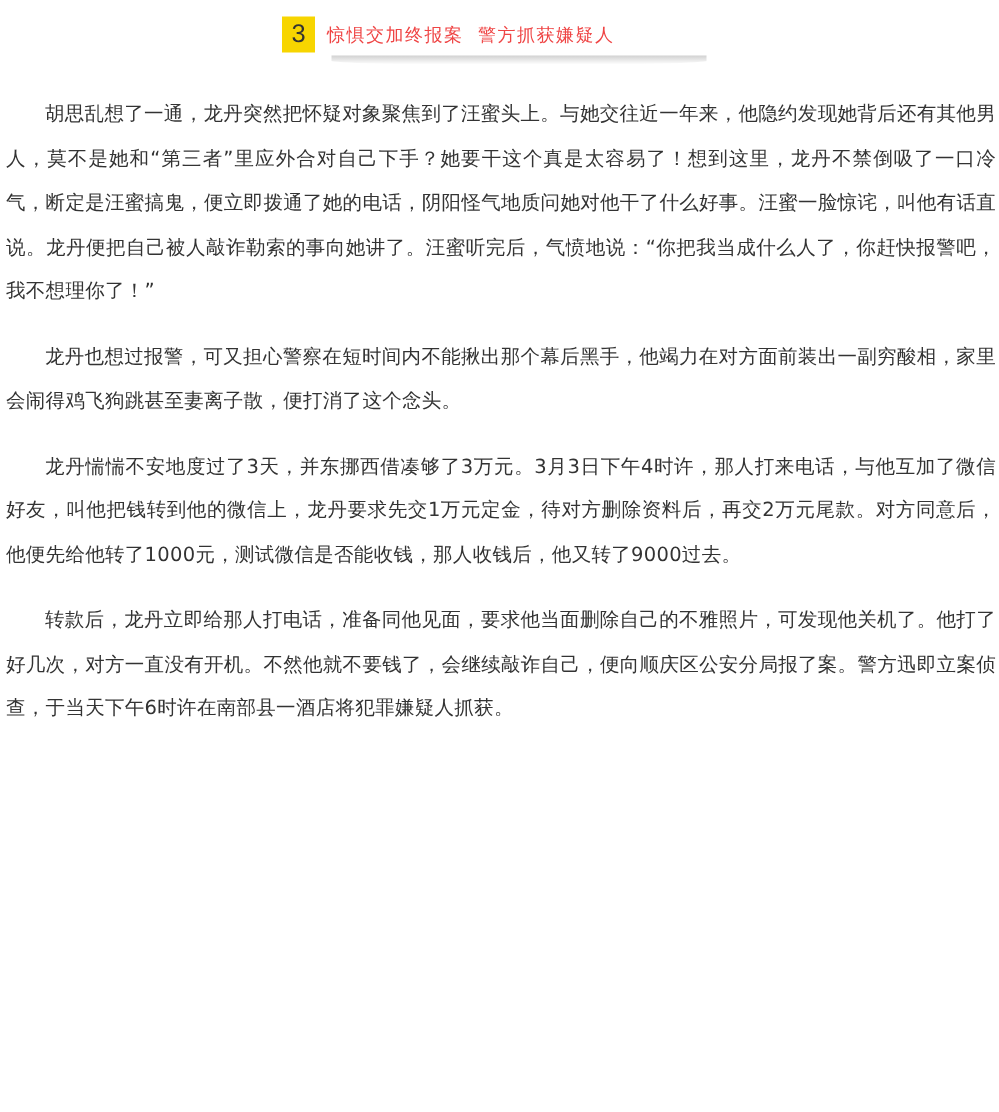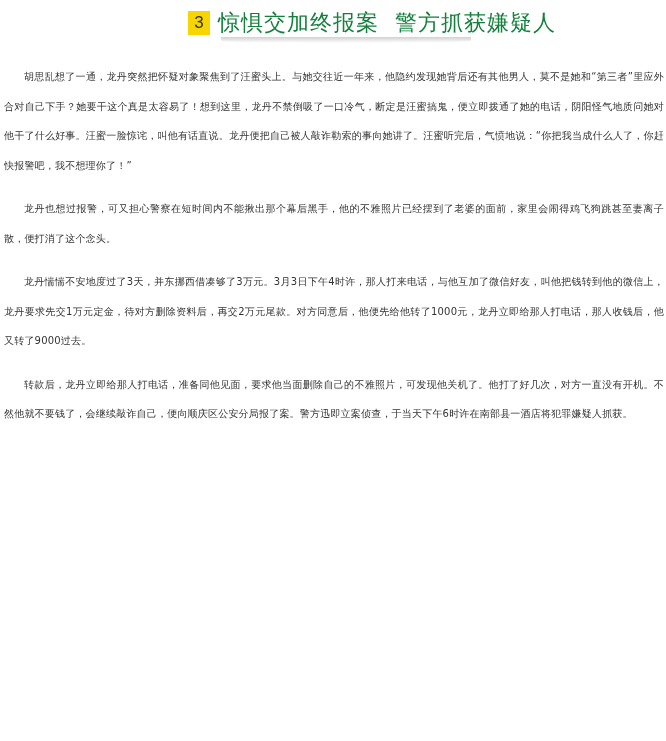--- a/index.html
+++ b/index.html
@@ -2,35 +2,35 @@
 <html><head>
 <meta charset="utf-8">
 <style>
   html, body { margin: 0; padding: 0; background: #ffffff; }
   body { width: 666px; height: 741px; overflow: hidden; position: relative;
          font-family: "DejaVu Sans", "Liberation Sans", sans-serif; color: #333333; }
   .heading { position: absolute; top: 9px; left: 188px; height: 28px; display: flex; align-items: center; }
   .num-box { width: 22px; height: 24px; background: #f7d500; color: #333; font-size: 17px;
              display: flex; align-items: center; justify-content: center; margin-right: 8px;
              font-family: "Liberation Sans", sans-serif; }
-  .title { font-size: 22px; color: #15803d; letter-spacing: 1px; white-space: pre; }
+  .title { font-size: 12px; color: #ef4444; letter-spacing: 1px; white-space: pre; }
   .heading-shadow { position: absolute; top: 37px; left: 221px; width: 250px; height: 6px;
                     background: linear-gradient(to bottom, rgba(0,0,0,0.18), rgba(0,0,0,0)); 
                     border-radius: 0 0 40% 40%; }
   .article { position: absolute; top: 62px; left: 4px; width: 660px; }
-  .para { margin: 0 0 14px 0; font-size: 10px; line-height: 29.5px; text-indent: 2em;
+  .para { margin: 0 0 14px 0; font-size: 13px; line-height: 29.5px; text-indent: 2em;
           text-align: justify; letter-spacing: 0.2px; }
 </style>
 </head>
 <body>
 
 <div class="heading">
   <div class="num-box">3</div>
   <div class="title">惊惧交加终报案  警方抓获嫌疑人</div>
 </div>
 <div class="heading-shadow"></div>
 
 <div class="article">
   <p class="para">胡思乱想了一通，龙丹突然把怀疑对象聚焦到了汪蜜头上。与她交往近一年来，他隐约发现她背后还有其他男人，莫不是她和“第三者”里应外合对自己下手？她要干这个真是太容易了！想到这里，龙丹不禁倒吸了一口冷气，断定是汪蜜搞鬼，便立即拨通了她的电话，阴阳怪气地质问她对他干了什么好事。汪蜜一脸惊诧，叫他有话直说。龙丹便把自己被人敲诈勒索的事向她讲了。汪蜜听完后，气愤地说：“你把我当成什么人了，你赶快报警吧，我不想理你了！”</p>
-  <p class="para">龙丹也想过报警，可又担心警察在短时间内不能揪出那个幕后黑手，他的不雅照片已经摆到了老婆的面前，家里会闹得鸡飞狗跳甚至妻离子散，便打消了这个念头。</p>
-  <p class="para">龙丹惴惴不安地度过了3天，并东挪西借凑够了3万元。3月3日下午4时许，那人打来电话，与他互加了微信好友，叫他把钱转到他的微信上，龙丹要求先交1万元定金，待对方删除资料后，再交2万元尾款。对方同意后，他便先给他转了1000元，龙丹立即给那人打电话，那人收钱后，他又转了9000过去。</p>
+  <p class="para">龙丹也想过报警，可又担心警察在短时间内不能揪出那个幕后黑手，他竭力在对方面前装出一副穷酸相，家里会闹得鸡飞狗跳甚至妻离子散，便打消了这个念头。</p>
+  <p class="para">龙丹惴惴不安地度过了3天，并东挪西借凑够了3万元。3月3日下午4时许，那人打来电话，与他互加了微信好友，叫他把钱转到他的微信上，龙丹要求先交1万元定金，待对方删除资料后，再交2万元尾款。对方同意后，他便先给他转了1000元，测试微信是否能收钱，那人收钱后，他又转了9000过去。</p>
   <p class="para">转款后，龙丹立即给那人打电话，准备同他见面，要求他当面删除自己的不雅照片，可发现他关机了。他打了好几次，对方一直没有开机。不然他就不要钱了，会继续敲诈自己，便向顺庆区公安分局报了案。警方迅即立案侦查，于当天下午6时许在南部县一酒店将犯罪嫌疑人抓获。</p>
 </div>
 
 </body></html>

